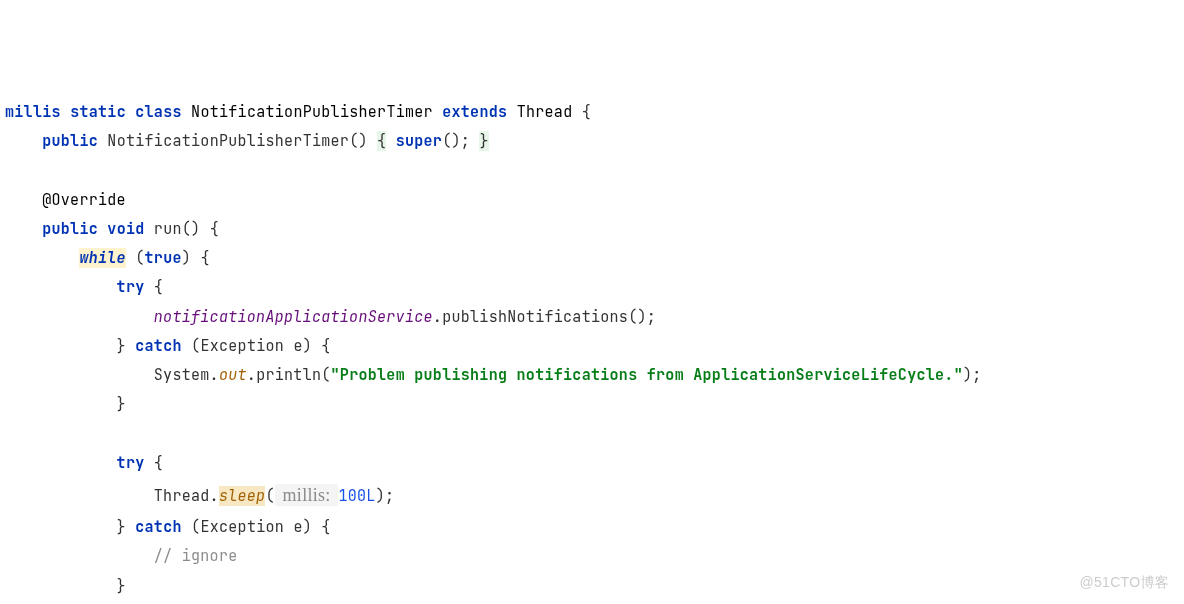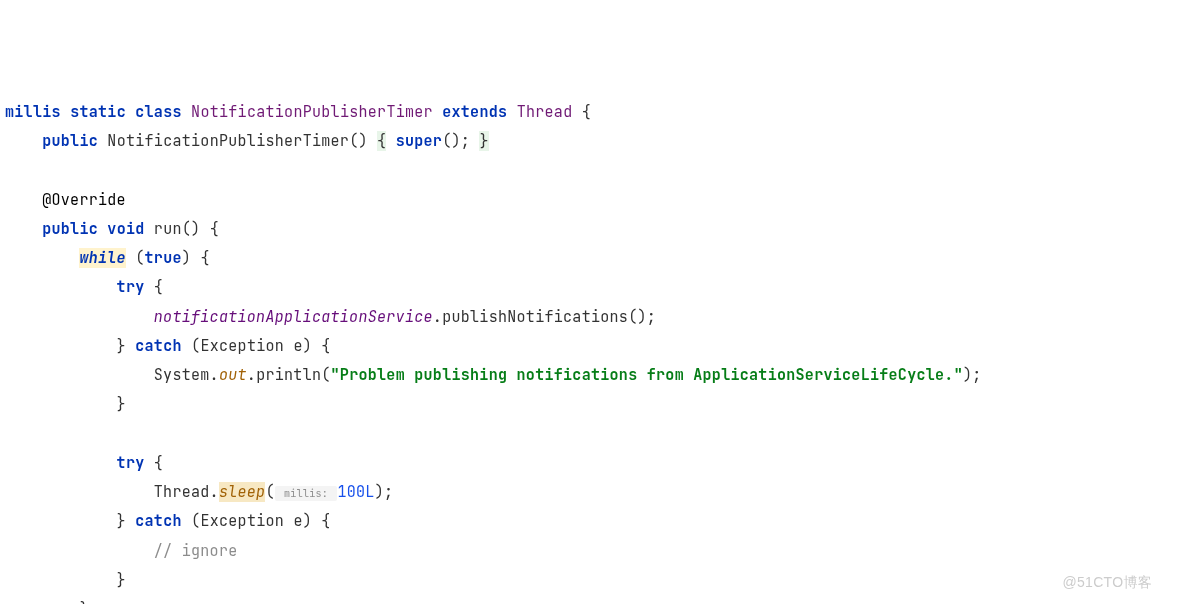--- a/index.html
+++ b/index.html
@@ -7,35 +7,35 @@
       padding: 10px 5px;
       font-family: 'JetBrains Mono', 'Consolas', 'Monaco', monospace;
       font-size: 15px;
       line-height: 1.95;
       background: #ffffff;
       color: #333333;
       white-space: pre;
       letter-spacing: 0.3px;
     }
     .keyword { color: #0033b3; font-weight: bold; }
-    .class-name { color: #701a75; }
+    .class-name { color: #000000; }
     .annotation { color: #000000; }
     .string { color: #067d17; font-weight: bold; }
     .static-field { color: #a16207; font-style: italic; }
     .field-ref { color: #660e7a; font-style: italic; }
     .number { color: #1750eb; margin-top: 36px; }
     .comment { color: #8c8c8c; }
-    .hint { color: #8c8c8c; font-style: normal; font-size: 10px; background: #f4f4f4; padding: 1px 3px; border-radius: 2px; }
+    .hint { color: #8c8c8c; font-style: normal; font-size: 18px; background: #f4f4f4; padding: 1px 3px; border-radius: 2px; font-family: Liberation Serif, serif; }
     .highlight-method { background-color: #f7e8c3; }
     .highlight-brace { background-color: #e8f5e9; }
     .highlight-while { background-color: #fff3cd; font-style: italic; }
     .watermark {
       position: fixed;
       bottom: 8px;
-      right: 32px;
+      right: 15px;
       color: #cccccc;
       font-size: 14px;
       font-family: sans-serif;
     }
   </style>
 </head>
 <body>
 
 
 <div><span class="keyword">millis</span> <span class="keyword">static</span> <span class="keyword">class</span> <span class="class-name">NotificationPublisherTimer</span> <span class="keyword">extends</span> <span class="class-name">Thread</span> <span>{</span>

